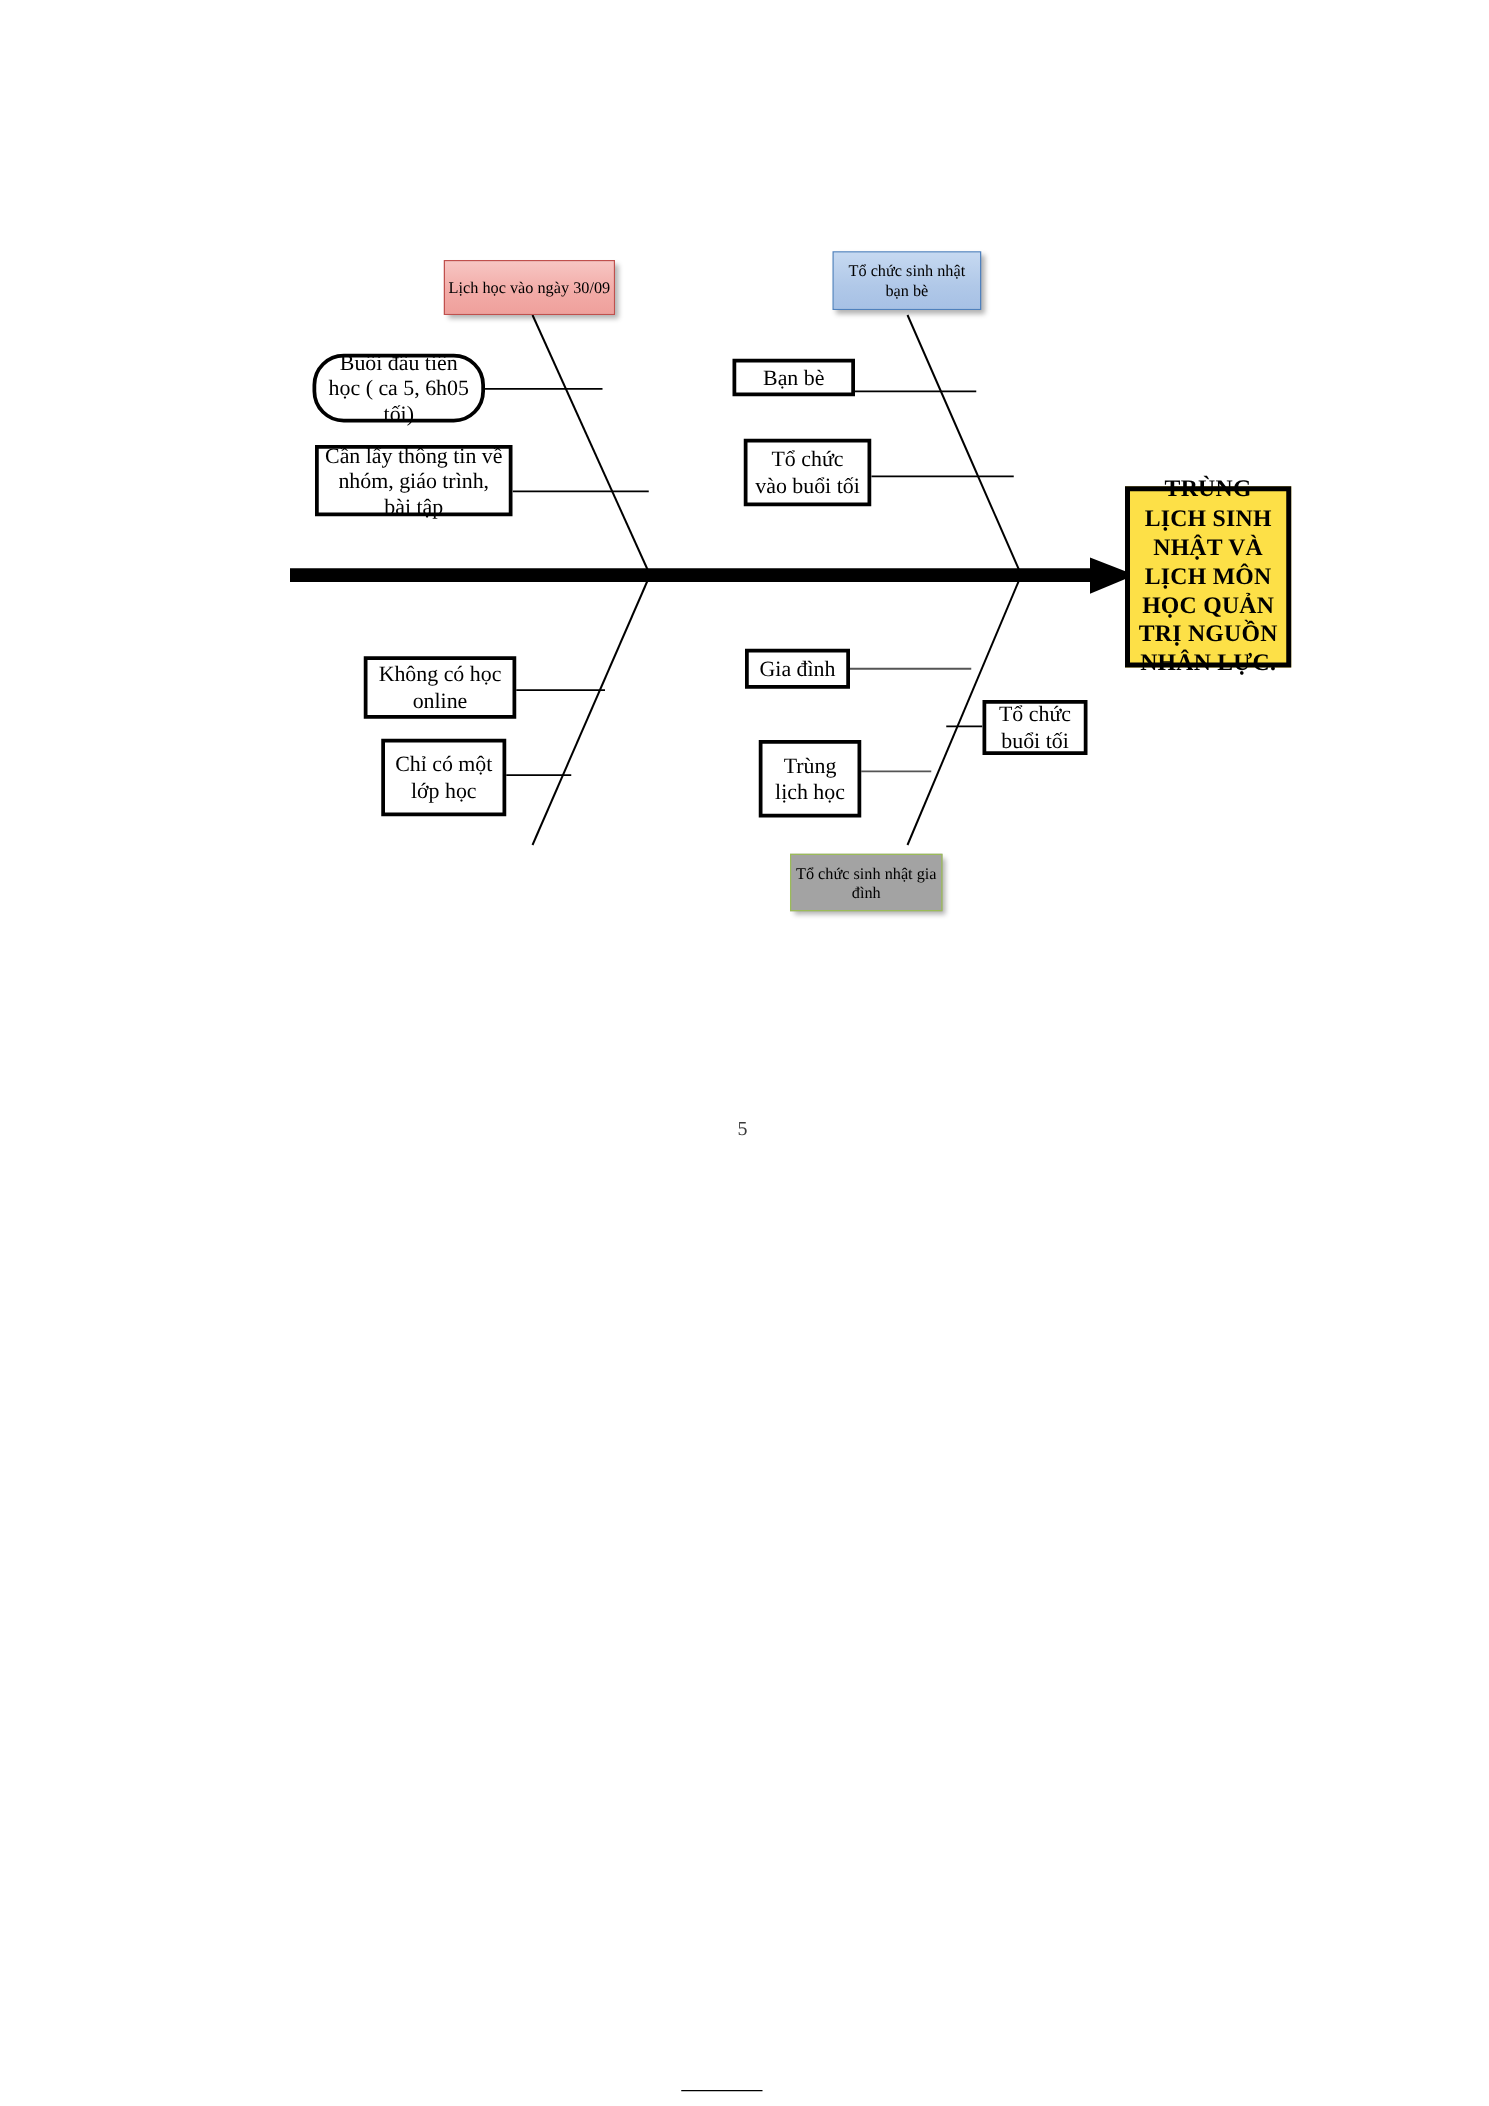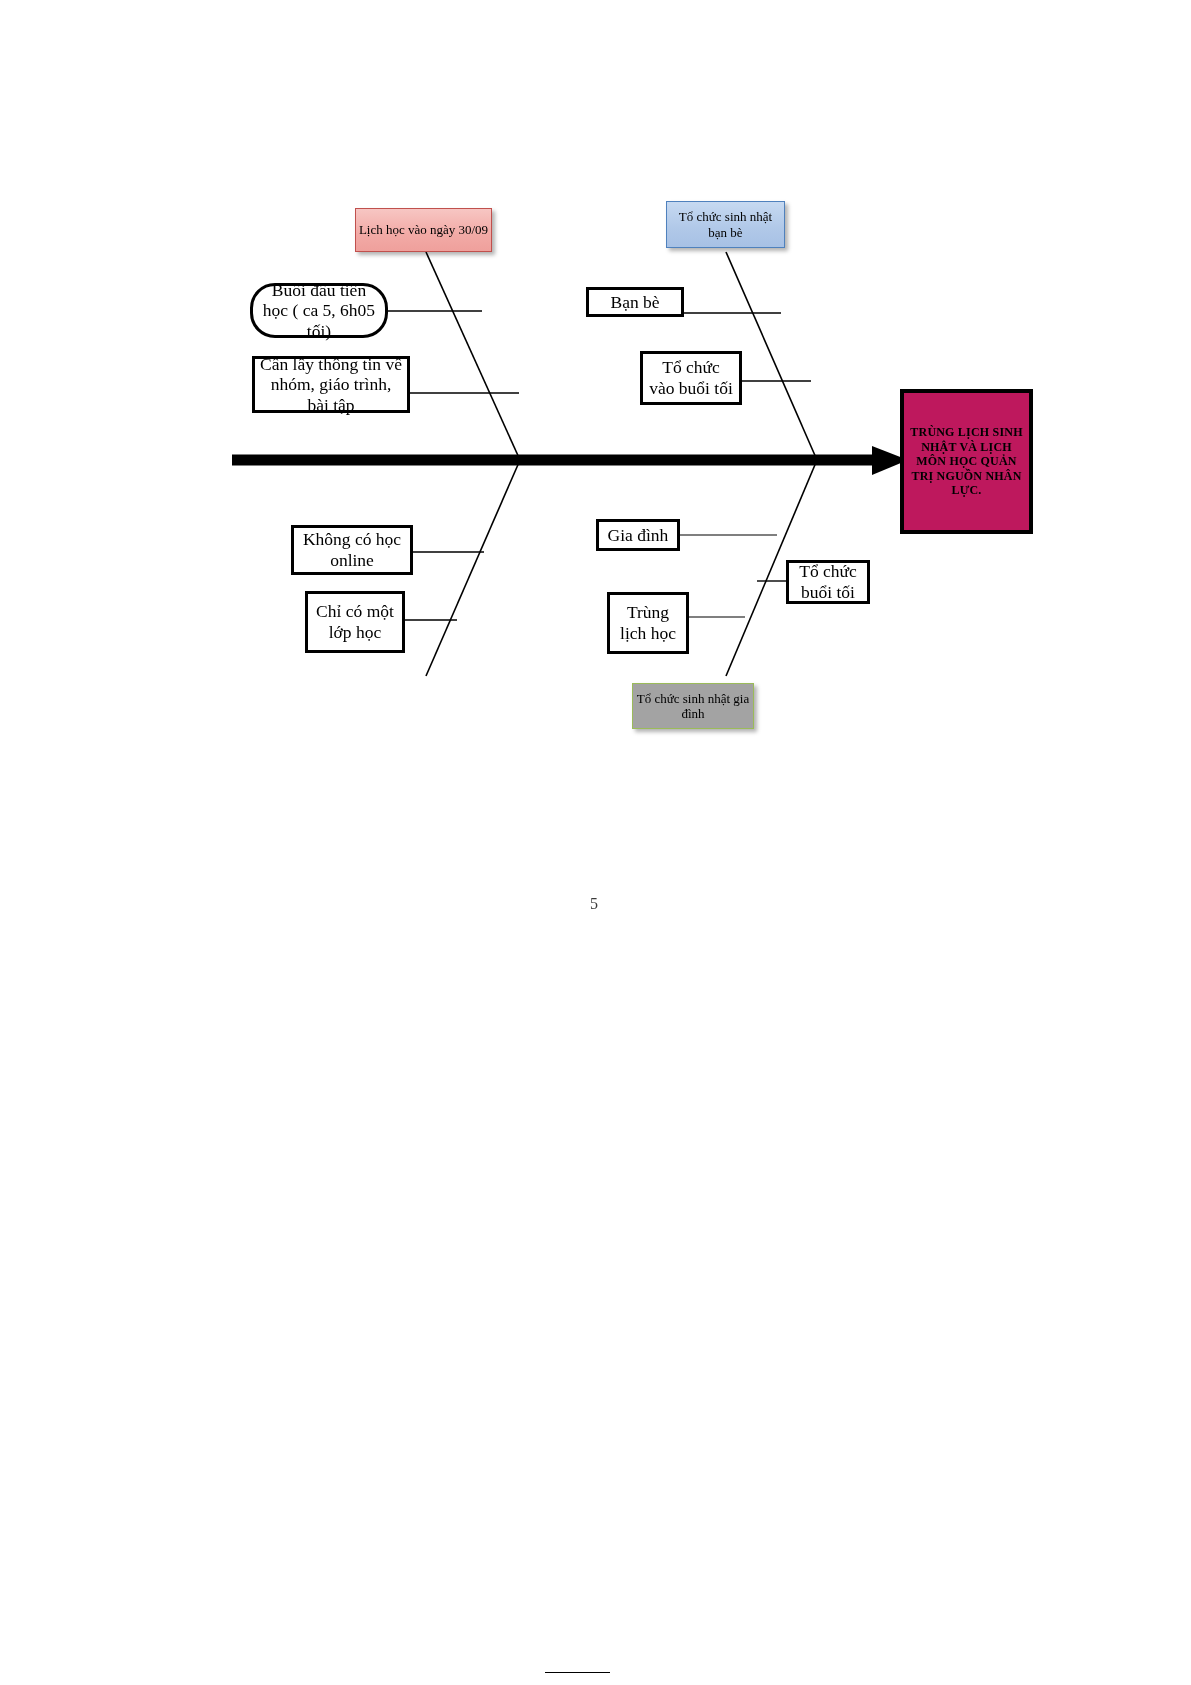--- a/index.html
+++ b/index.html
@@ -69,24 +69,24 @@
     background: linear-gradient(to bottom, #c6d9f1 0%, #b0c8e8 60%, #a7c1e5 100%);
     border-color: #4f81bd;
   }
   .cat-green {
     background: #a3a3a3;
     border-color: #9bbb59;
   }
 
   .effect-box {
     border: 4px solid #000000;
-    background: #be185d;
+    background: #fde047;
     color: #000000;
     font-weight: bold;
-    font-size: 12px;
+    font-size: 19px;
     letter-spacing: 0.2px;
     line-height: 1.22;
     padding: 8px 4px;
   }
 
   .page-number {
     position: absolute;
     font-size: 16px;
     color: #3a3a3a;
     font-family: "Liberation Serif", "DejaVu Serif", serif;
@@ -133,21 +133,21 @@
   <div class="node category-box cat-pink" style="left:355px; top:208px; width:137px; height:44px;">Lịch học vào ngày 30/09</div>
 
   <div class="node cause-box" style="left:250px; top:283px; width:138px; height:55px;border-radius:25px;">Buổi đầu tiên học ( ca 5, 6h05 tối)</div>
 
   <div class="node cause-box" style="left:252px; top:356px; width:158px; height:57px;">Cần lấy thông tin về nhóm, giáo trình, bài tập</div>
 
   <div class="node category-box cat-blue" style="left:666px; top:201px; width:119px; height:47px;">Tổ chức sinh nhật bạn bè</div>
 
   <div class="node cause-box" style="left:586px; top:287px; width:98px; height:30px;">Bạn bè</div>
 
-  <div class="node cause-box" style="left:595px; top:351px; width:102px; height:54px;margin-left:45px;">Tổ chức vào buổi tối</div>
+  <div class="node cause-box" style="left:595px; top:351px; width:102px; height:54px;">Tổ chức vào buổi tối</div>
 
 
   <div class="node cause-box" style="left:291px; top:525px; width:122px; height:50px;">Không có học online</div>
 
   <div class="node cause-box" style="left:305px; top:591px; width:100px; height:62px;">Chỉ có một lớp học</div>
 
   <div class="node category-box cat-green" style="left:632px; top:683px; width:122px; height:46px;">Tổ chức sinh nhật gia đình</div>
 
   <div class="node cause-box" style="left:596px; top:519px; width:84px; height:32px;">Gia đình</div>
 

